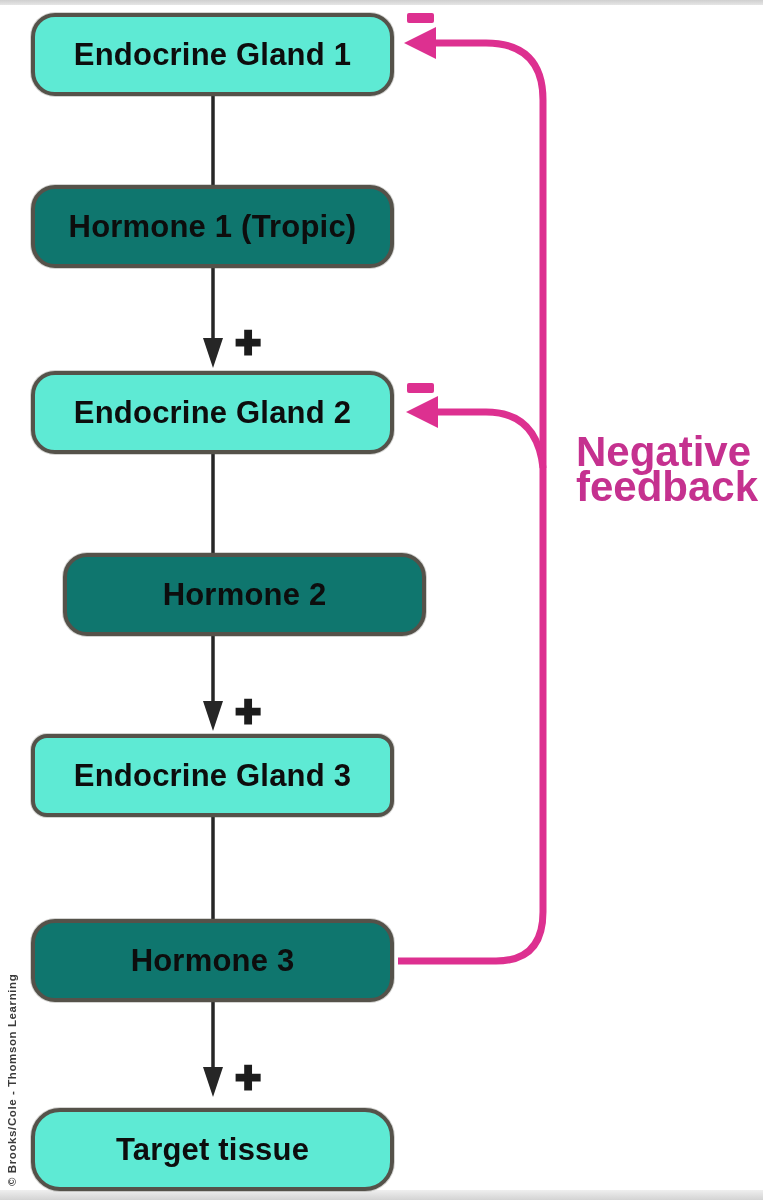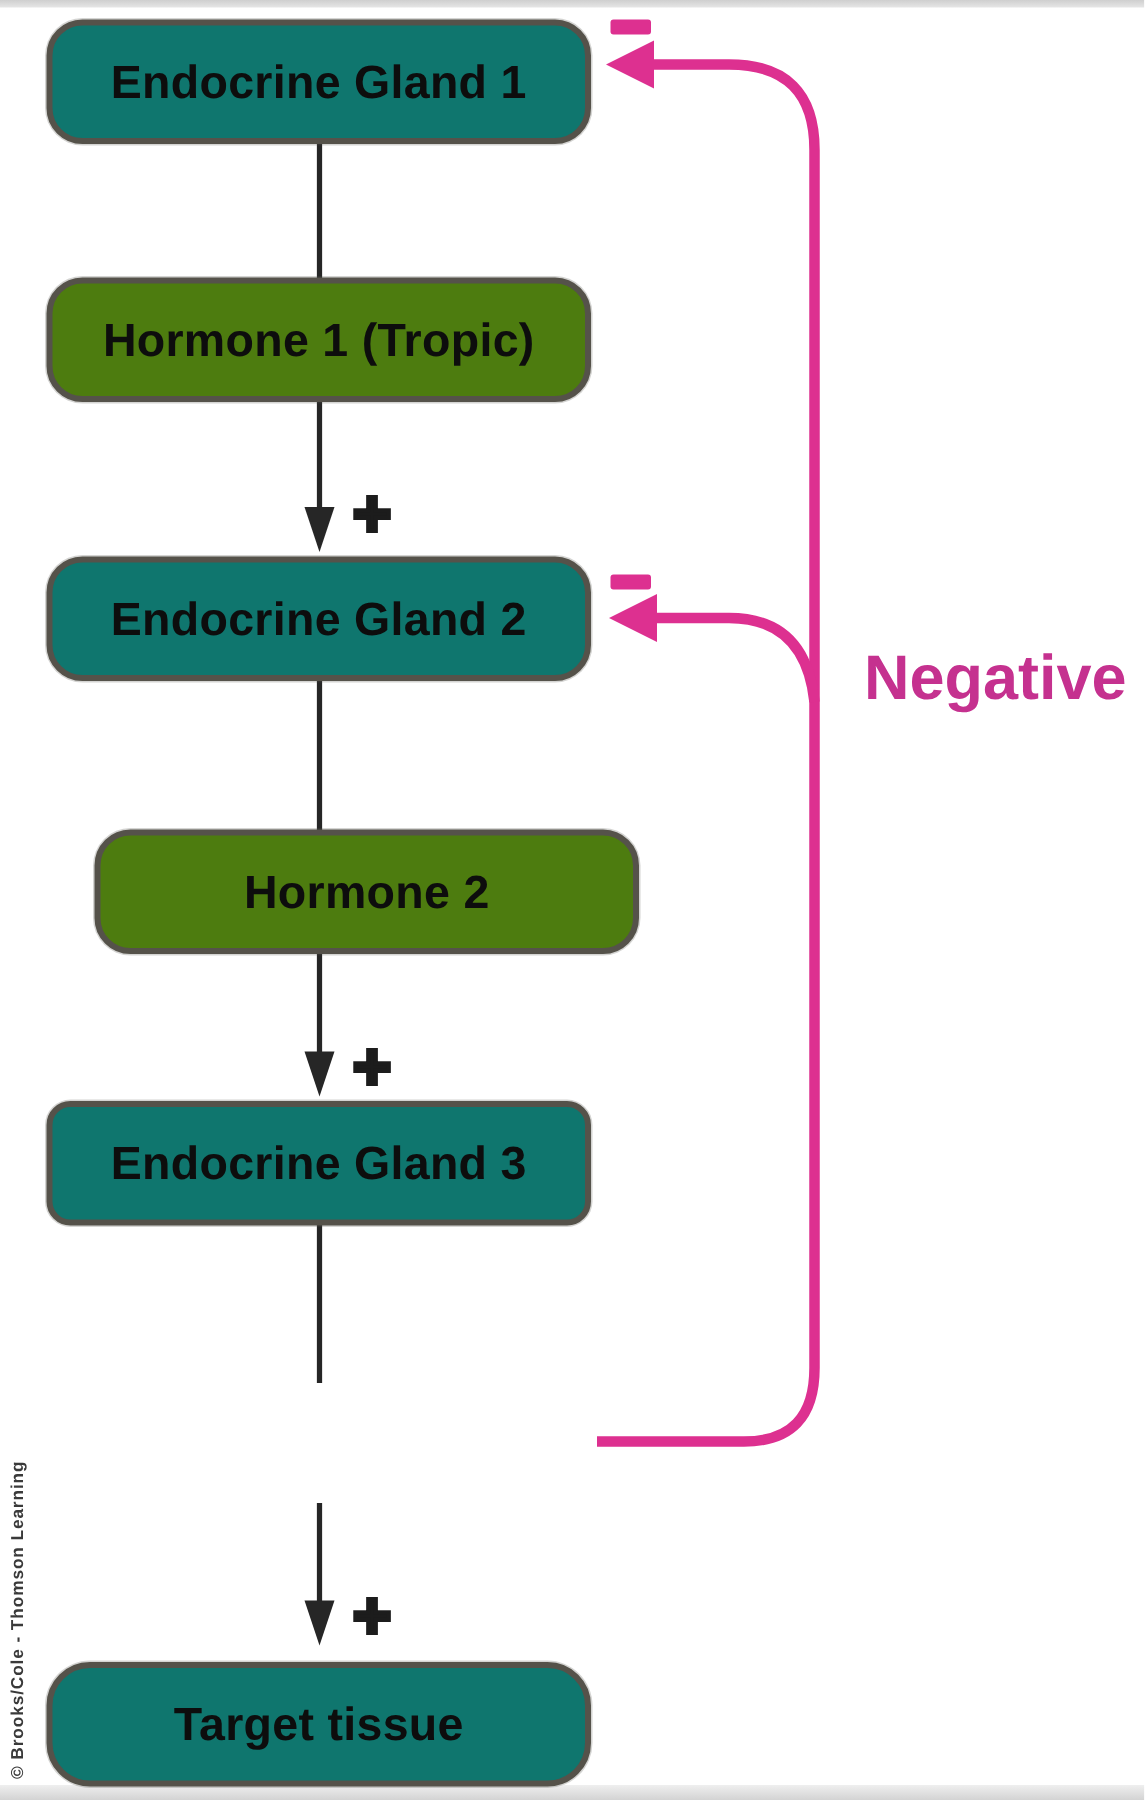--- a/index.html
+++ b/index.html
@@ -11,22 +11,22 @@
   #strip-top{top:0;height:5px;background:linear-gradient(#cfcfcf,#e6e6e6);}
   #strip-bottom{top:1190px;height:10px;background:linear-gradient(#efefef,#d3d3d3);}
   svg.connectors{position:absolute;left:0;top:0;z-index:1;}
   .node{
     position:absolute;left:31px;width:363px;height:83px;z-index:2;
     box-sizing:border-box;border:4px solid #55524a;border-radius:24px;
     display:flex;align-items:center;justify-content:center;
     font-weight:bold;font-size:31px;color:#0d0d0d;letter-spacing:0.2px;
     box-shadow:0 0 0 1px rgba(85,82,74,0.25);
   }
-  .node.gland{background:#0f766e;}
-  .node.hormone{background:#4d7c0f;}
+  .node.gland{background:#5eead4;}
+  .node.hormone{background:#0f766e;}
   #node-1{top:13px;}
   #node-2{top:185px;}
   #node-3{top:371px;}
   #node-4{top:553px;margin-left:32px;}
   #node-5{top:734px;border-radius:16px;}
   #node-6{top:919px;}
   #node-7{top:1108px;border-radius:29px;}
   .plus{
     position:absolute;z-index:3;width:40px;height:40px;
     display:flex;align-items:center;justify-content:center;
@@ -81,28 +81,30 @@
 
     <path d="M 543 468 Q 537 412 486 412 H 436" fill="none" stroke="#dd3090" stroke-width="7"></path>
     <polygon points="406,412 438,396 438,428" fill="#dd3090"></polygon>
   </svg>
 
   <div id="node-1" class="node gland">Endocrine Gland 1</div>
   <div id="node-2" class="node hormone">Hormone 1 (Tropic)</div>
   <div id="node-3" class="node gland">Endocrine Gland 2</div>
   <div id="node-4" class="node hormone">Hormone 2</div>
   <div id="node-5" class="node gland">Endocrine Gland 3</div>
+  <div id="node-6" class="node hormone">Hormone 3</div>
   <div id="node-7" class="node gland">Target tissue</div>
 
   <div id="plus-1" class="plus">+</div>
   <div id="plus-2" class="plus">+</div>
   <div id="plus-3" class="plus">+</div>
 
   <div id="minus-1" class="minus-icon" title="−"></div>
   <div id="minus-2" class="minus-icon" title="−"></div>
 
   <div id="feedback-label">
     <div>Negative</div>
+    <div>feedback</div>
   </div>
 
   <div id="credit">© Brooks/Cole - Thomson Learning</div>
 
 </div>
 
 </body></html>

